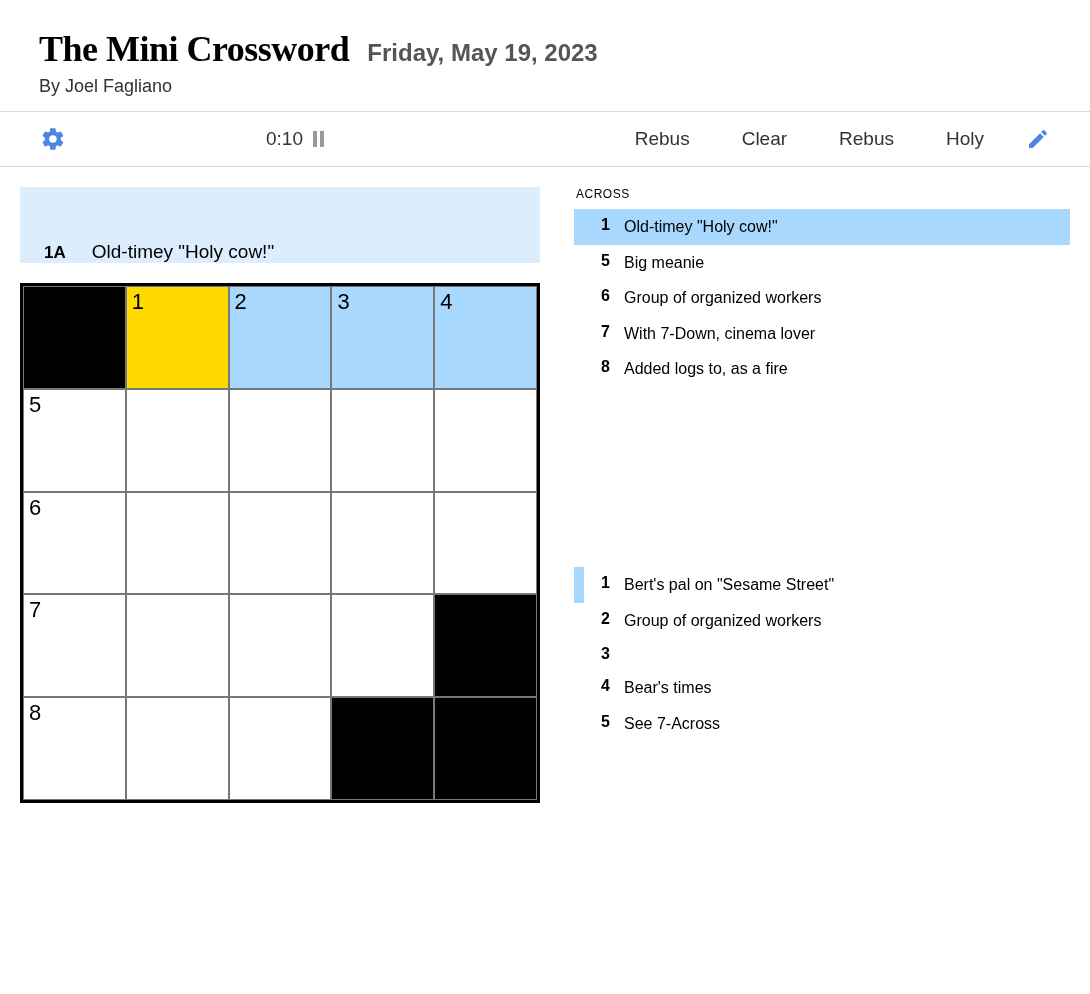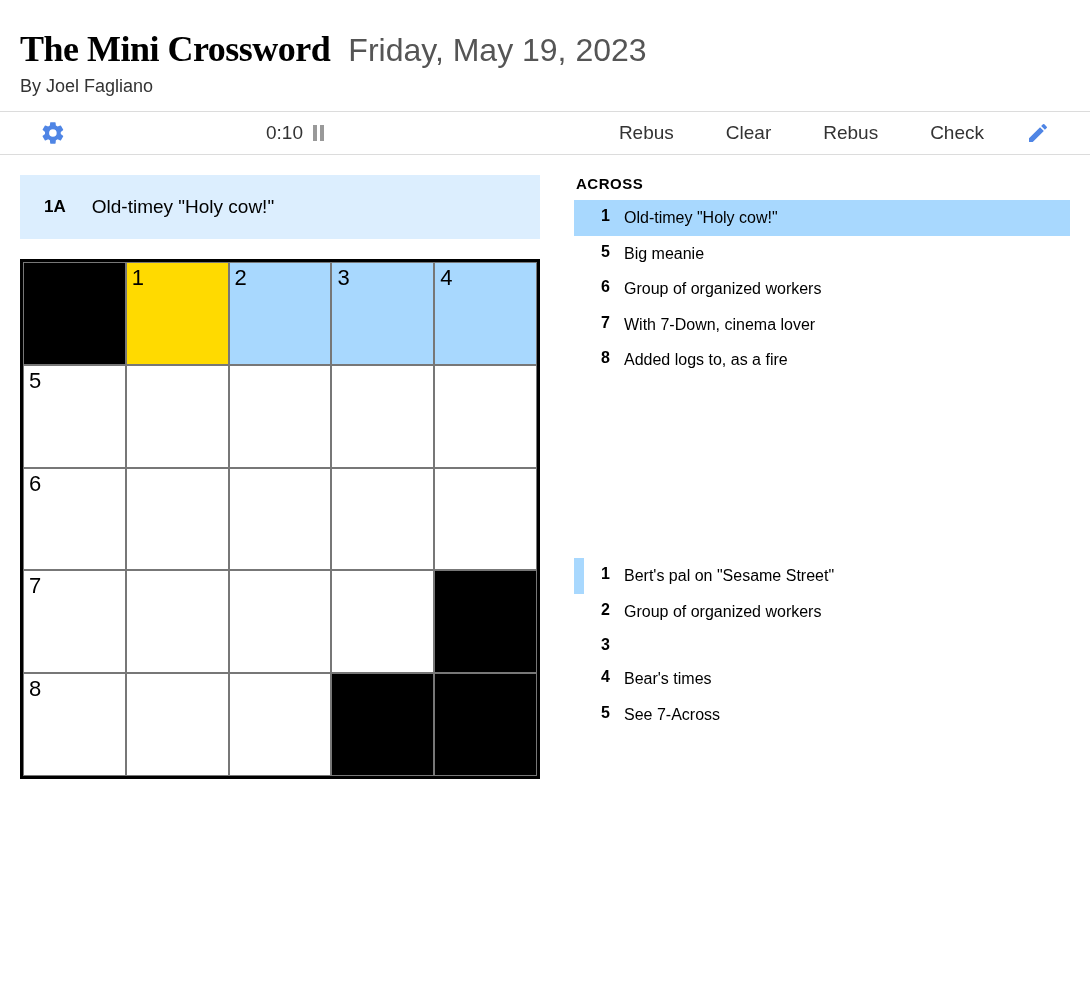--- a/index.html
+++ b/index.html
@@ -4,49 +4,49 @@
 <style>
   * { box-sizing: border-box; }
   body {
     margin: 0;
     font-family: -apple-system, BlinkMacSystemFont, "Segoe UI", Helvetica, Arial, sans-serif;
     background: #fff;
     color: #000;
     width: 1090px;
   }
   .header {
-    padding: 28px 40px 14px 20px;
+    padding: 28px 40px 14px 39px;
   }
   .title-row {
     display: flex;
     align-items: baseline;
     gap: 18px;
   }
   .title {
     font-family: Georgia, "Times New Roman", serif;
     font-weight: 900;
     font-size: 36px;
     letter-spacing: -0.5px;
   }
   .date {
-    font-size: 32px;
+    font-size: 24px;
     color: #555;
-    font-weight: 400;
+    font-weight: 700;
   }
   .byline {
     font-size: 18px;
     color: #333;
     margin-top: 6px;
   }
   .toolbar {
     border-top: 1px solid #dcdcdc;
     border-bottom: 1px solid #dcdcdc;
     display: flex;
     align-items: center;
-    height: 44px;
+    height: 56px;
     padding: 16px 40px;
   }
   .gear {
     width: 26px; height: 26px;
     color: #4f85e5;
     cursor: pointer;
   }
   .timer-wrap {
     display: flex;
     align-items: center;
@@ -83,23 +83,23 @@
 
   .main {
     display: flex;
     padding: 20px 20px 20px 20px;
     gap: 34px;
   }
 
   .left { width: 520px; }
   .clue-bar {
     background: #dceefe;
-    height: 64px;
-    display: flex;
-    align-items: center;
+    height: 76px;
+    display: flex;
+    align-items: flex-end;
     padding: 0 24px;
     gap: 26px;
   }
   .clue-bar-num {
     font-weight: 700;
     font-size: 17px;
   }
   .clue-bar-text {
     font-size: 19px;
   }
@@ -125,22 +125,22 @@
   .cell-num {
     position: absolute;
     top: 2px; left: 5px;
     font-size: 22px;
     font-weight: 400;
     font-family: Arial, sans-serif;
   }
 
   .right { flex: 1; padding-top: 0; }
   .list-heading {
-    font-weight: 700;
-    font-size: 15px;
+    font-weight: 400;
+    font-size: 12px;
     letter-spacing: 0.5px;
     margin-bottom: 8px;
     padding-left: 2px;
   }
   .clue-list { margin-bottom: 180px; }
   .clue-list.down-list { margin-bottom: 0; }
   .clue-row {
     display: flex;
     align-items: flex-start;
     padding: 7px 10px 7px 8px;
@@ -185,21 +185,21 @@
     <span>0:10</span>
     <span class="pause">
         <span></span>
         <span></span>
       </span>
   </div>
   <div class="menu">
     <span class="menu-item">Rebus</span>
     <span class="menu-item">Clear</span>
     <span class="menu-item">Rebus</span>
-    <span class="menu-item">Check</span>
+    <span class="menu-item">Holy</span>
   </div>
   <svg class="pencil" viewBox="0 0 24 24" fill="currentColor">
     <path d="M3 17.25V21h3.75l11.06-11.06-3.75-3.75L3 17.25zM20.71 7.04a1 1 0 0 0 0-1.41l-2.34-2.34a1 1 0 0 0-1.41 0l-1.83 1.83 3.75 3.75 1.83-1.83z"></path>
   </svg>
 </div>
 
 <div class="main">
   <div class="left">
     <div class="clue-bar">
       <span class="clue-bar-num">1A</span>

